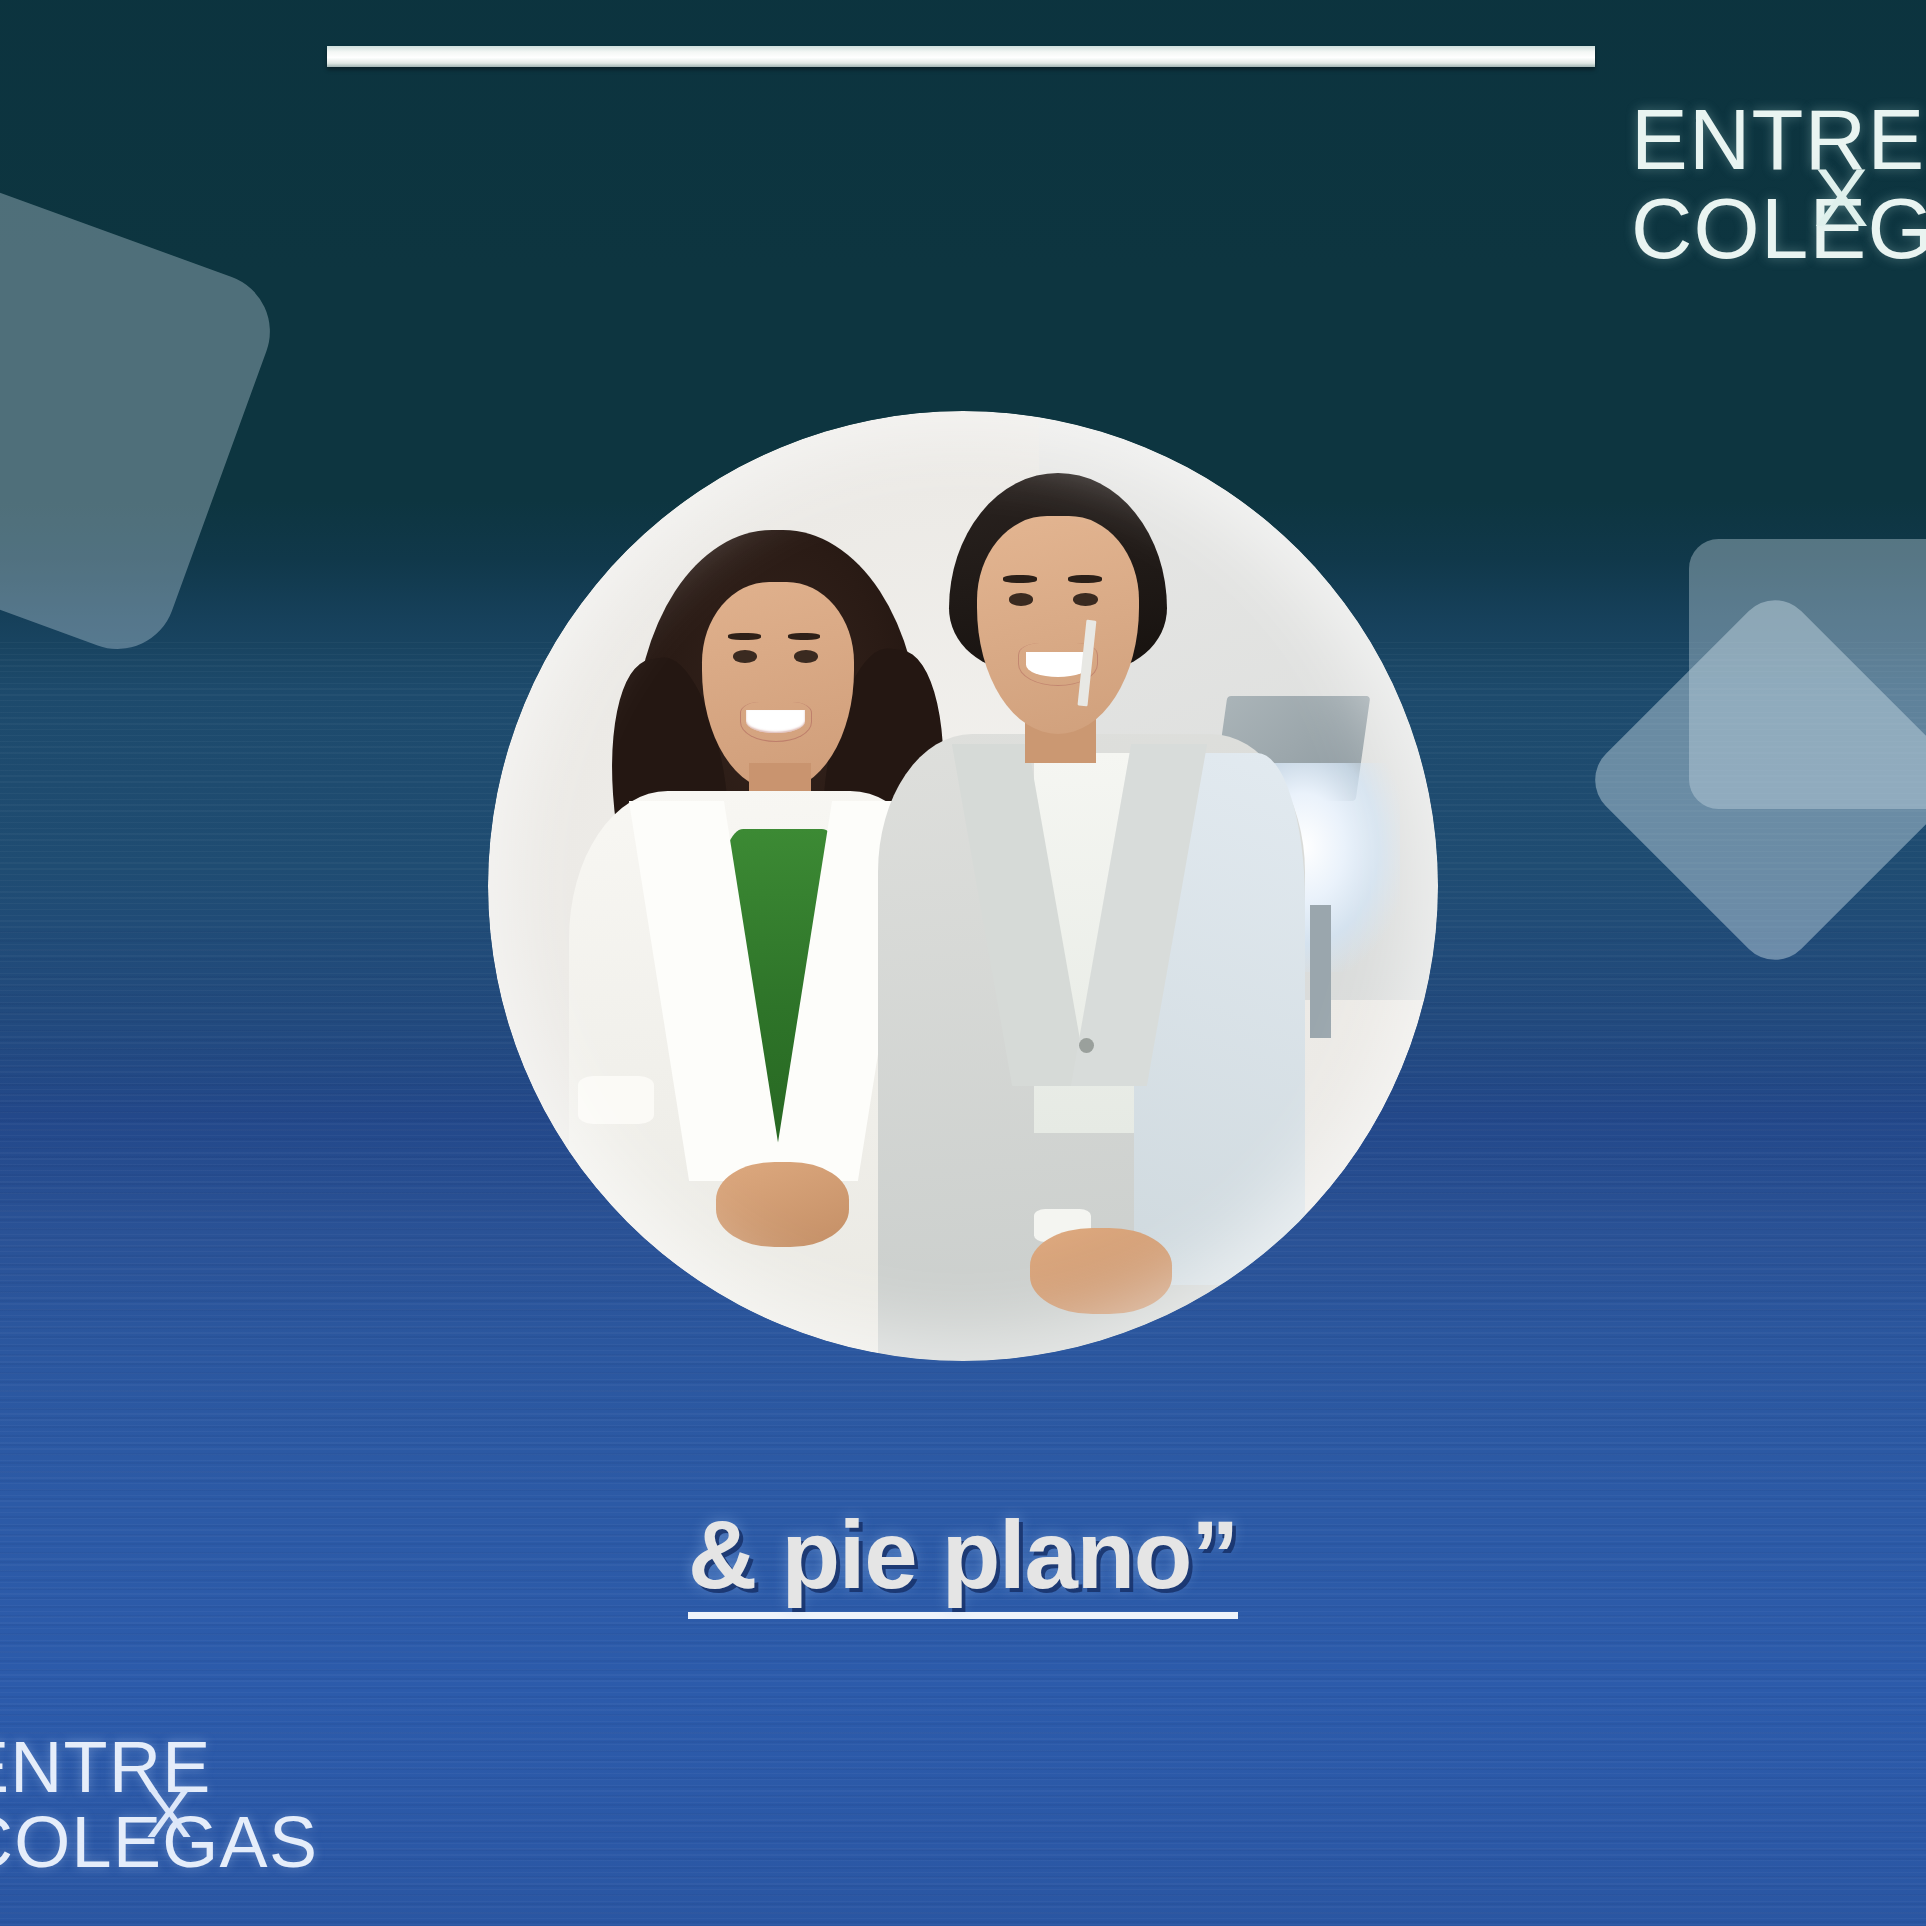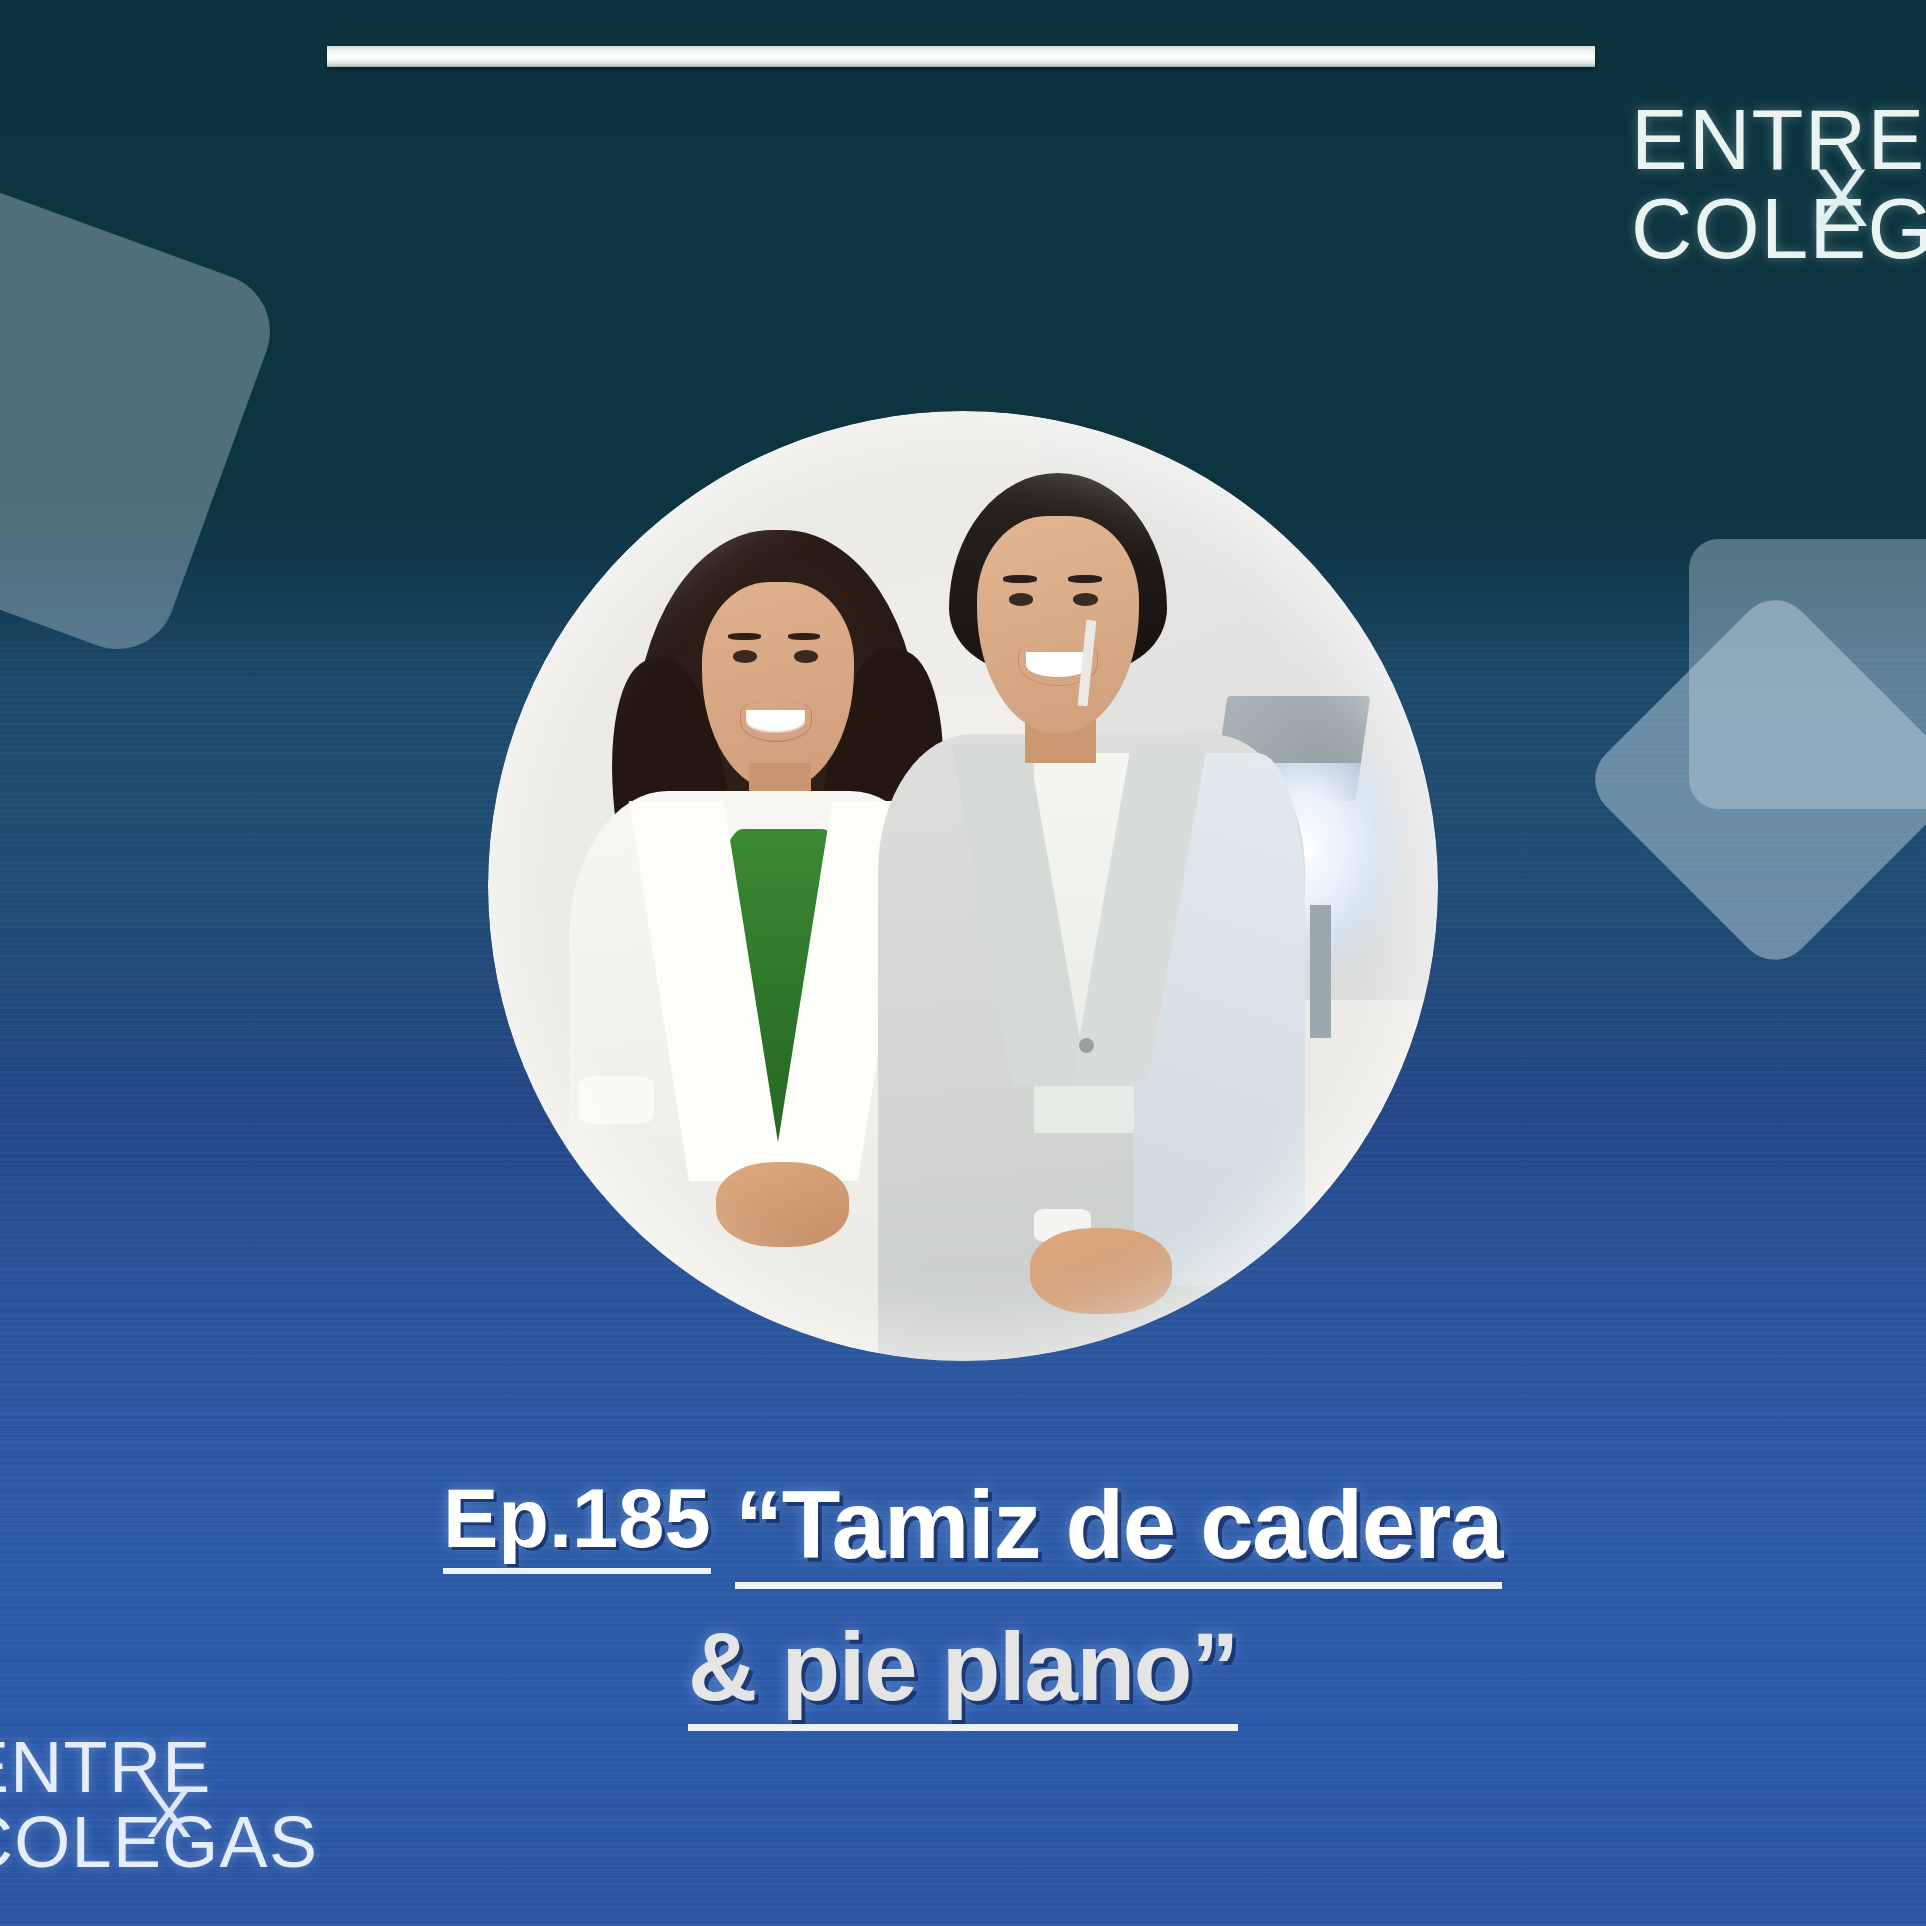--- a/index.html
+++ b/index.html
@@ -316,24 +316,20 @@
       <div class="pw m-mic"></div>
       <div class="pw m-btn"></div>
       <div class="pw m-cuff"></div>
       <div class="pw m-hands"></div>
 
       <div class="photo-vig"></div>
     </div>
   </div>
 
   <div class="footer">
-    <div class="foot-row1">
-      <span class="ep">Ep.185</span>
-      <span class="title-a">“Tamiz de cadera</span>
-    </div>
     <span class="title-b">&amp; pie plano”</span>
   </div>
 
   <div class="logo logo-bl">
     <span class="lrow">ENTRE</span>
     <span class="lrow">COLEGAS</span>
     <span class="xmark">X</span>
   </div>
 
 </div>

